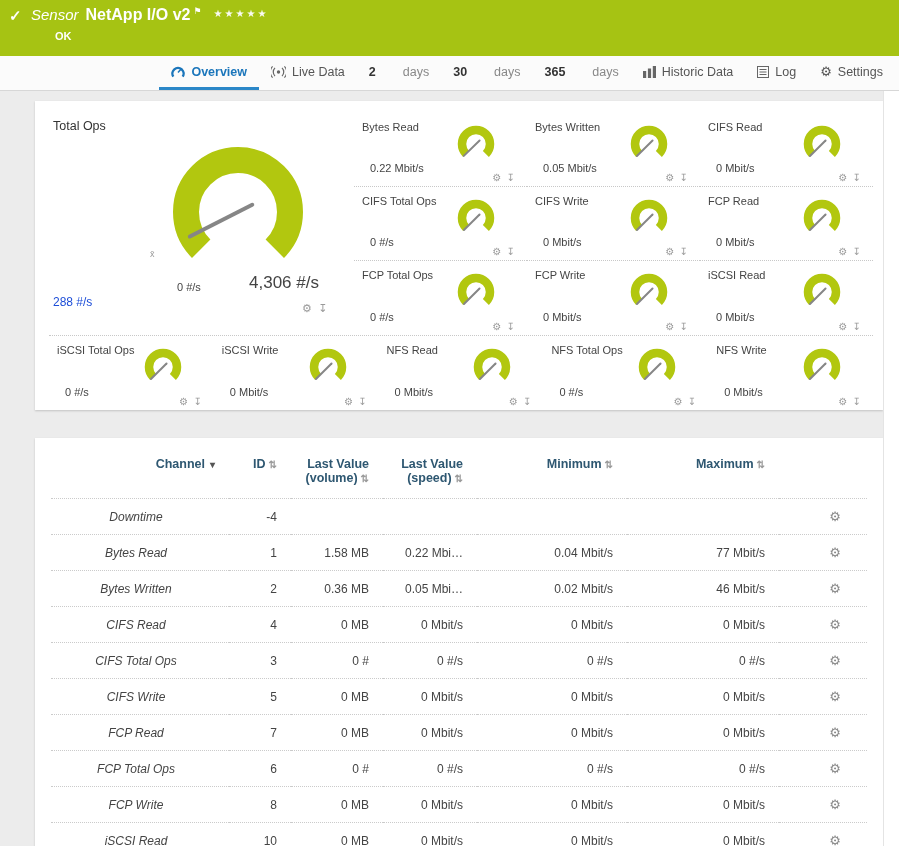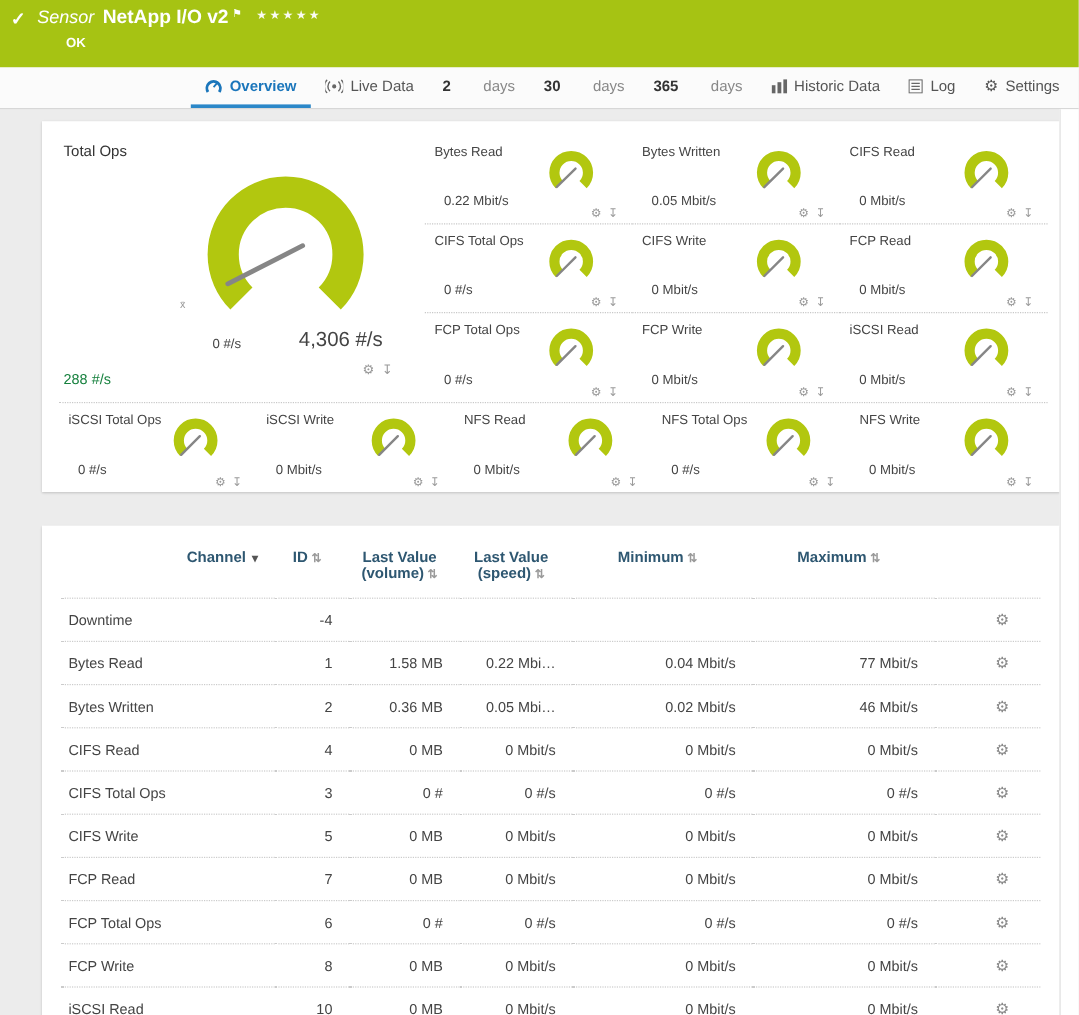--- a/index.html
+++ b/index.html
@@ -34,21 +34,21 @@
 
   
   .content { padding:10px 16px 0 35px; }
   .card { background:#fff; box-shadow:0 1px 2px rgba(0,0,0,.18); }
 
   
   .gauges-card { padding:12px 10px 0 14px; }
   .gc-top { display:flex; }
   .gauge-main { position:relative; width:305px; height:222px; flex:none; }
   .gm-title { position:absolute; left:4px; top:6px; font-size:12.5px; color:#333; }
-  .gm-value { position:absolute; left:4px; top:196px; font-size:12px; color:#15803d; }
+  .gm-value { position:absolute; left:4px; top:182px; font-size:12px; color:#1d4ed8; }
   .big-gauge { position:absolute; left:104px; top:14px; width:170px; height:170px; }
   .big-gauge svg { position:absolute; left:0; top:0; }
   .bg-min { position:absolute; left:24px; bottom:4px; font-size:11px; color:#444; }
   .bg-max { position:absolute; left:96px; bottom:4px; font-size:17px; color:#444; white-space:nowrap; }
   .bg-xbar { position:absolute; left:-3px; top:122px; font-size:9px; color:#999; }
   .gm-icons { position:absolute; left:250px; top:188px; white-space:nowrap; }
   .icon-btn { color:#9a9a9a; font-size:11px; margin-left:3px; cursor:pointer; }
 
   .arc { stroke:var(--gauge-green,#b2c70f); fill:none; }
   .needle { position:absolute; background:#868686; border-radius:2px; z-index:2; }
@@ -63,28 +63,28 @@
   .t-value { position:absolute; left:16px; bottom:12px; font-size:11px; color:#444; white-space:nowrap; }
   .t-gauge { position:absolute; right:28px; top:8px; width:46px; height:46px; }
   .t-gauge svg { position:absolute; left:0; top:0; }
   .t-icons { position:absolute; right:12px; bottom:2px; white-space:nowrap; }
   .t-icons .icon-btn { font-size:10px; margin-left:2px; }
 
   
   .table-card { margin-top:28px; padding:6px 16px 20px; min-height:470px; }
   table { width:100%; border-collapse:collapse; font-size:12px; table-layout:fixed; }
   th { font-weight:bold; color:var(--table-header-blue,#2e5771); padding:13px 14px 13px 6px;
-       vertical-align:top; text-align:center; font-size:12.5px; }
+       vertical-align:top; text-align:right; font-size:12.5px; }
   th.ch { text-align:right; }
   th .lbl { white-space:pre-line; }
   .sort { color:#9a9a9a; font-size:10px; margin-left:3px; cursor:pointer; }
   .dd { color:#555; font-size:10px; margin-left:5px; cursor:pointer; }
   td { border-top:1px dotted #cbcbcb; padding:10px 14px 10px 6px; color:#444; text-align:right;
        overflow:hidden; white-space:nowrap; }
-  td.ch { text-align:left; }
+  td.ch { text-align:center;font-style:italic; }
   td.gearcol, th.gearcol { text-align:right; padding-right:26px; }
   .rowgear { color:#8a8a8a; font-size:13px; cursor:pointer; }
 
   .scroll-strip { position:absolute; right:0; top:91px; width:16px; height:755px;
                   background:#fff; border-left:1px solid #e4e4e4; }
 </style>
 </head>
 <body>
 
 <div class="topbar">

